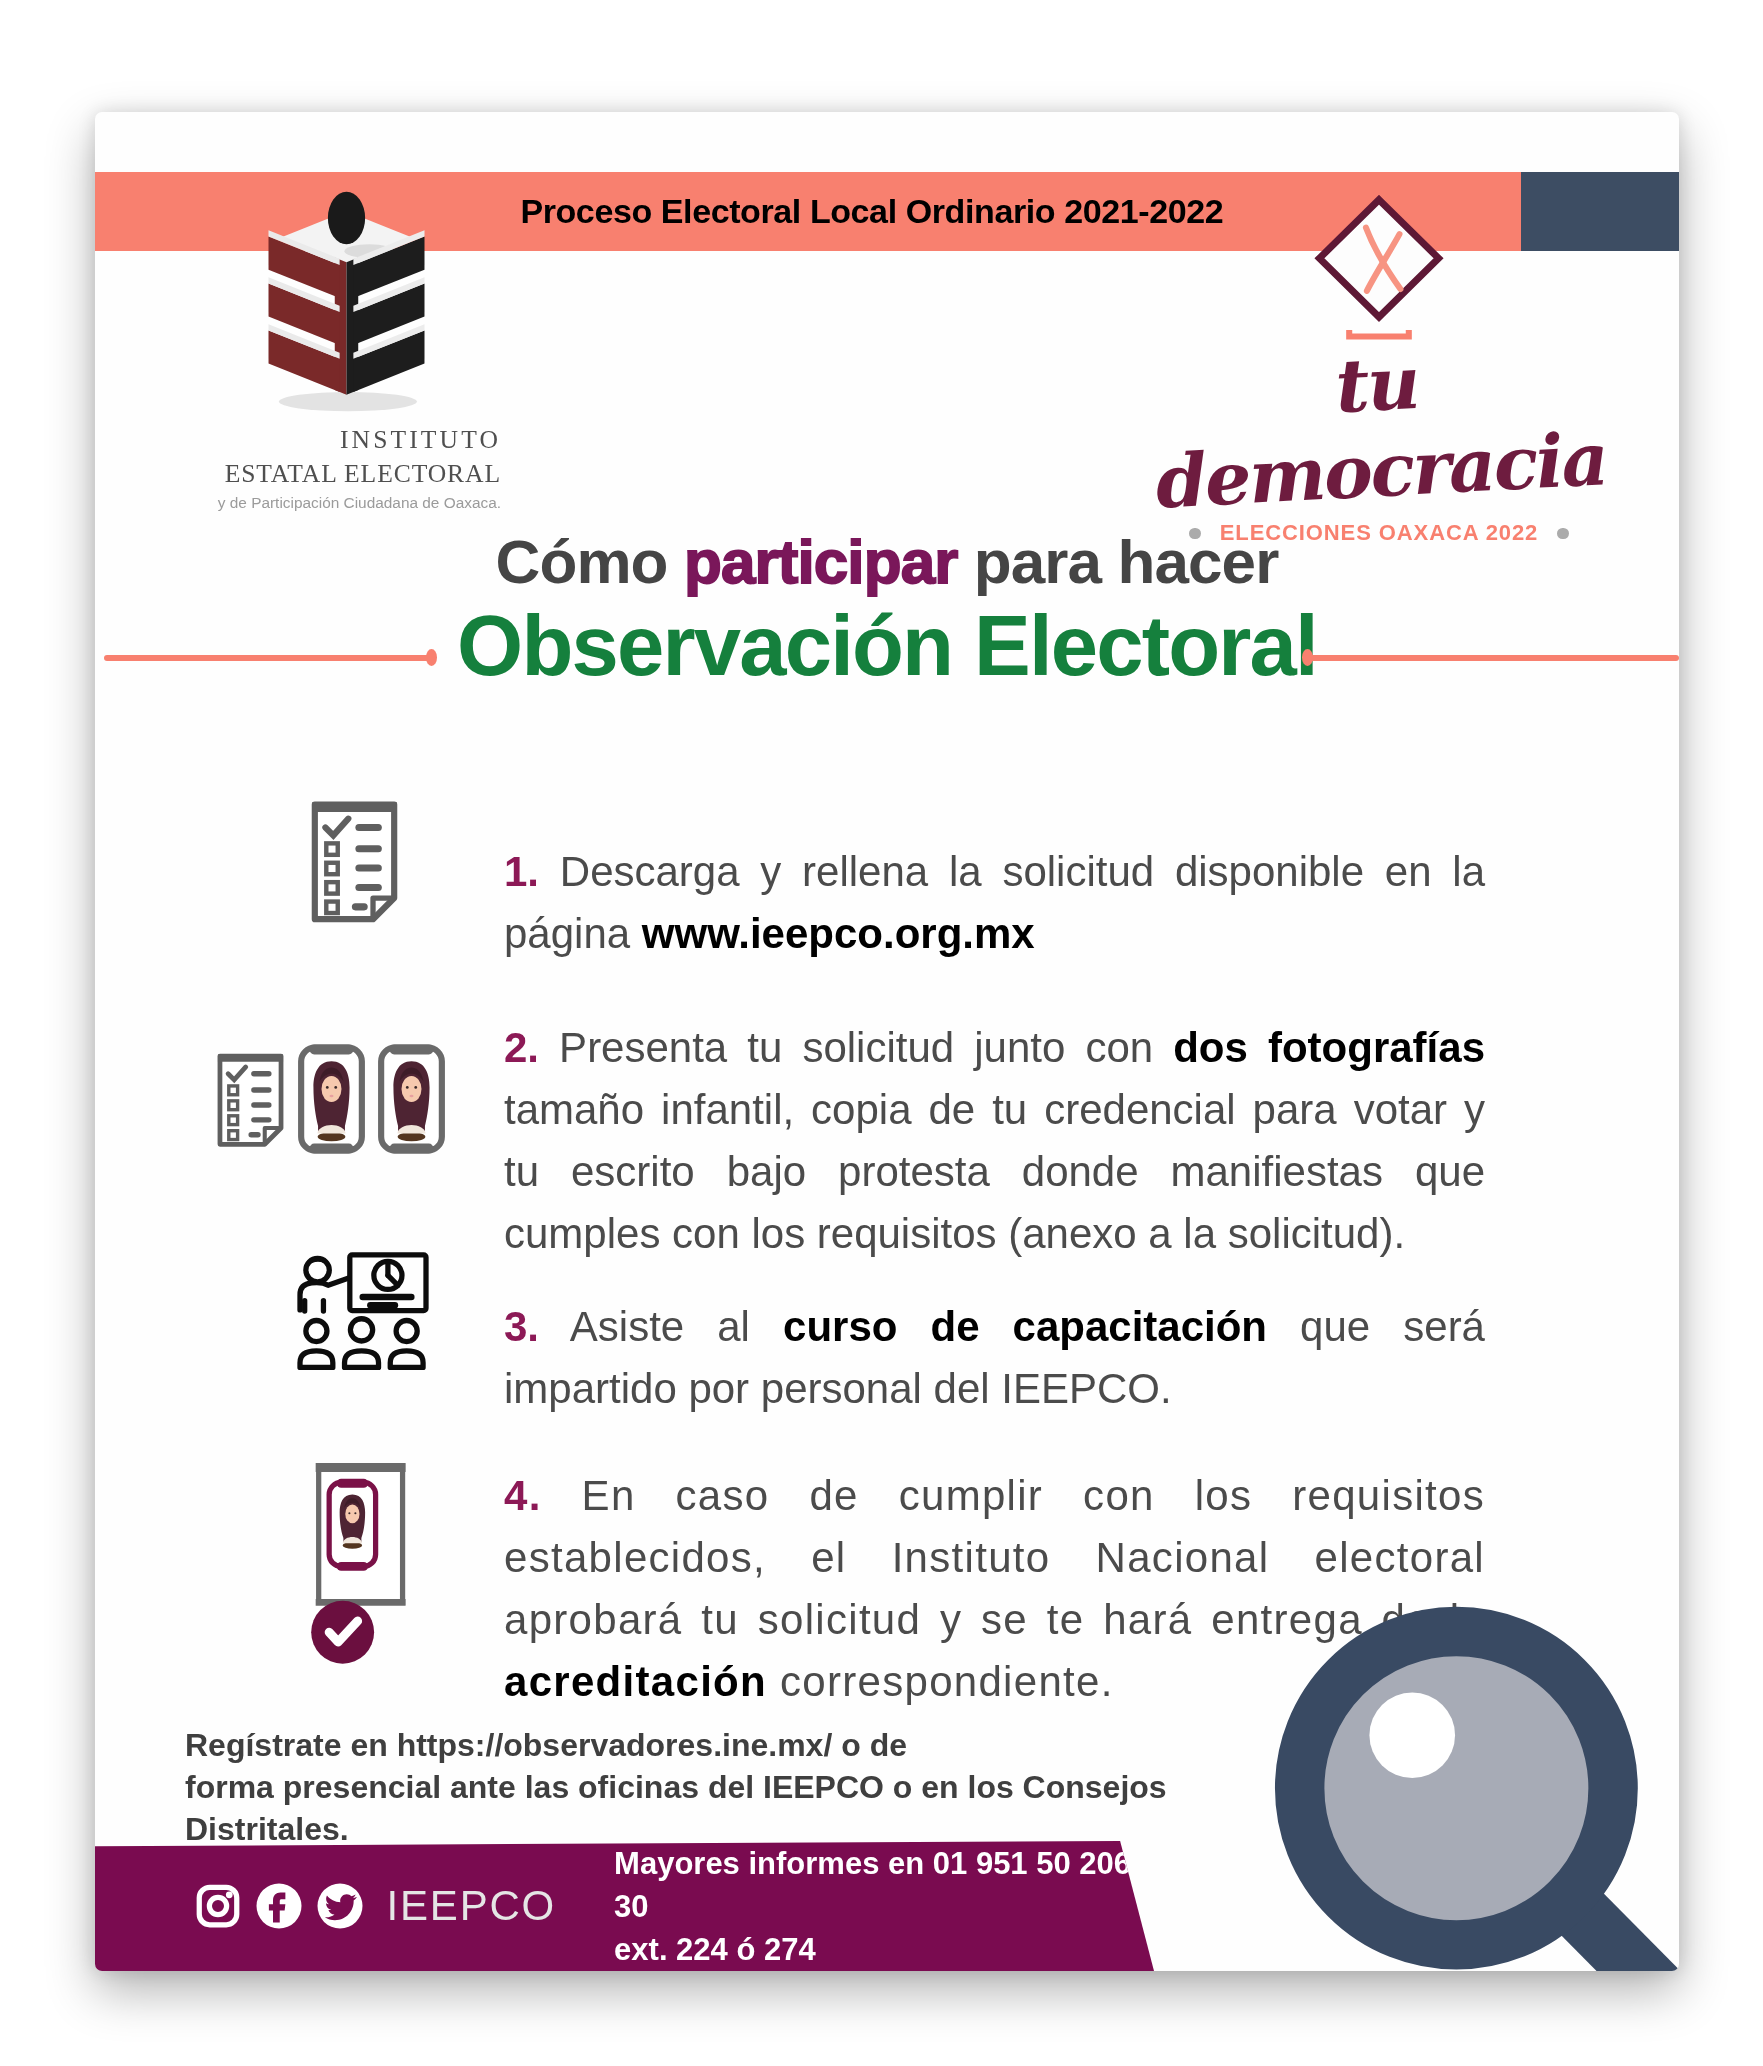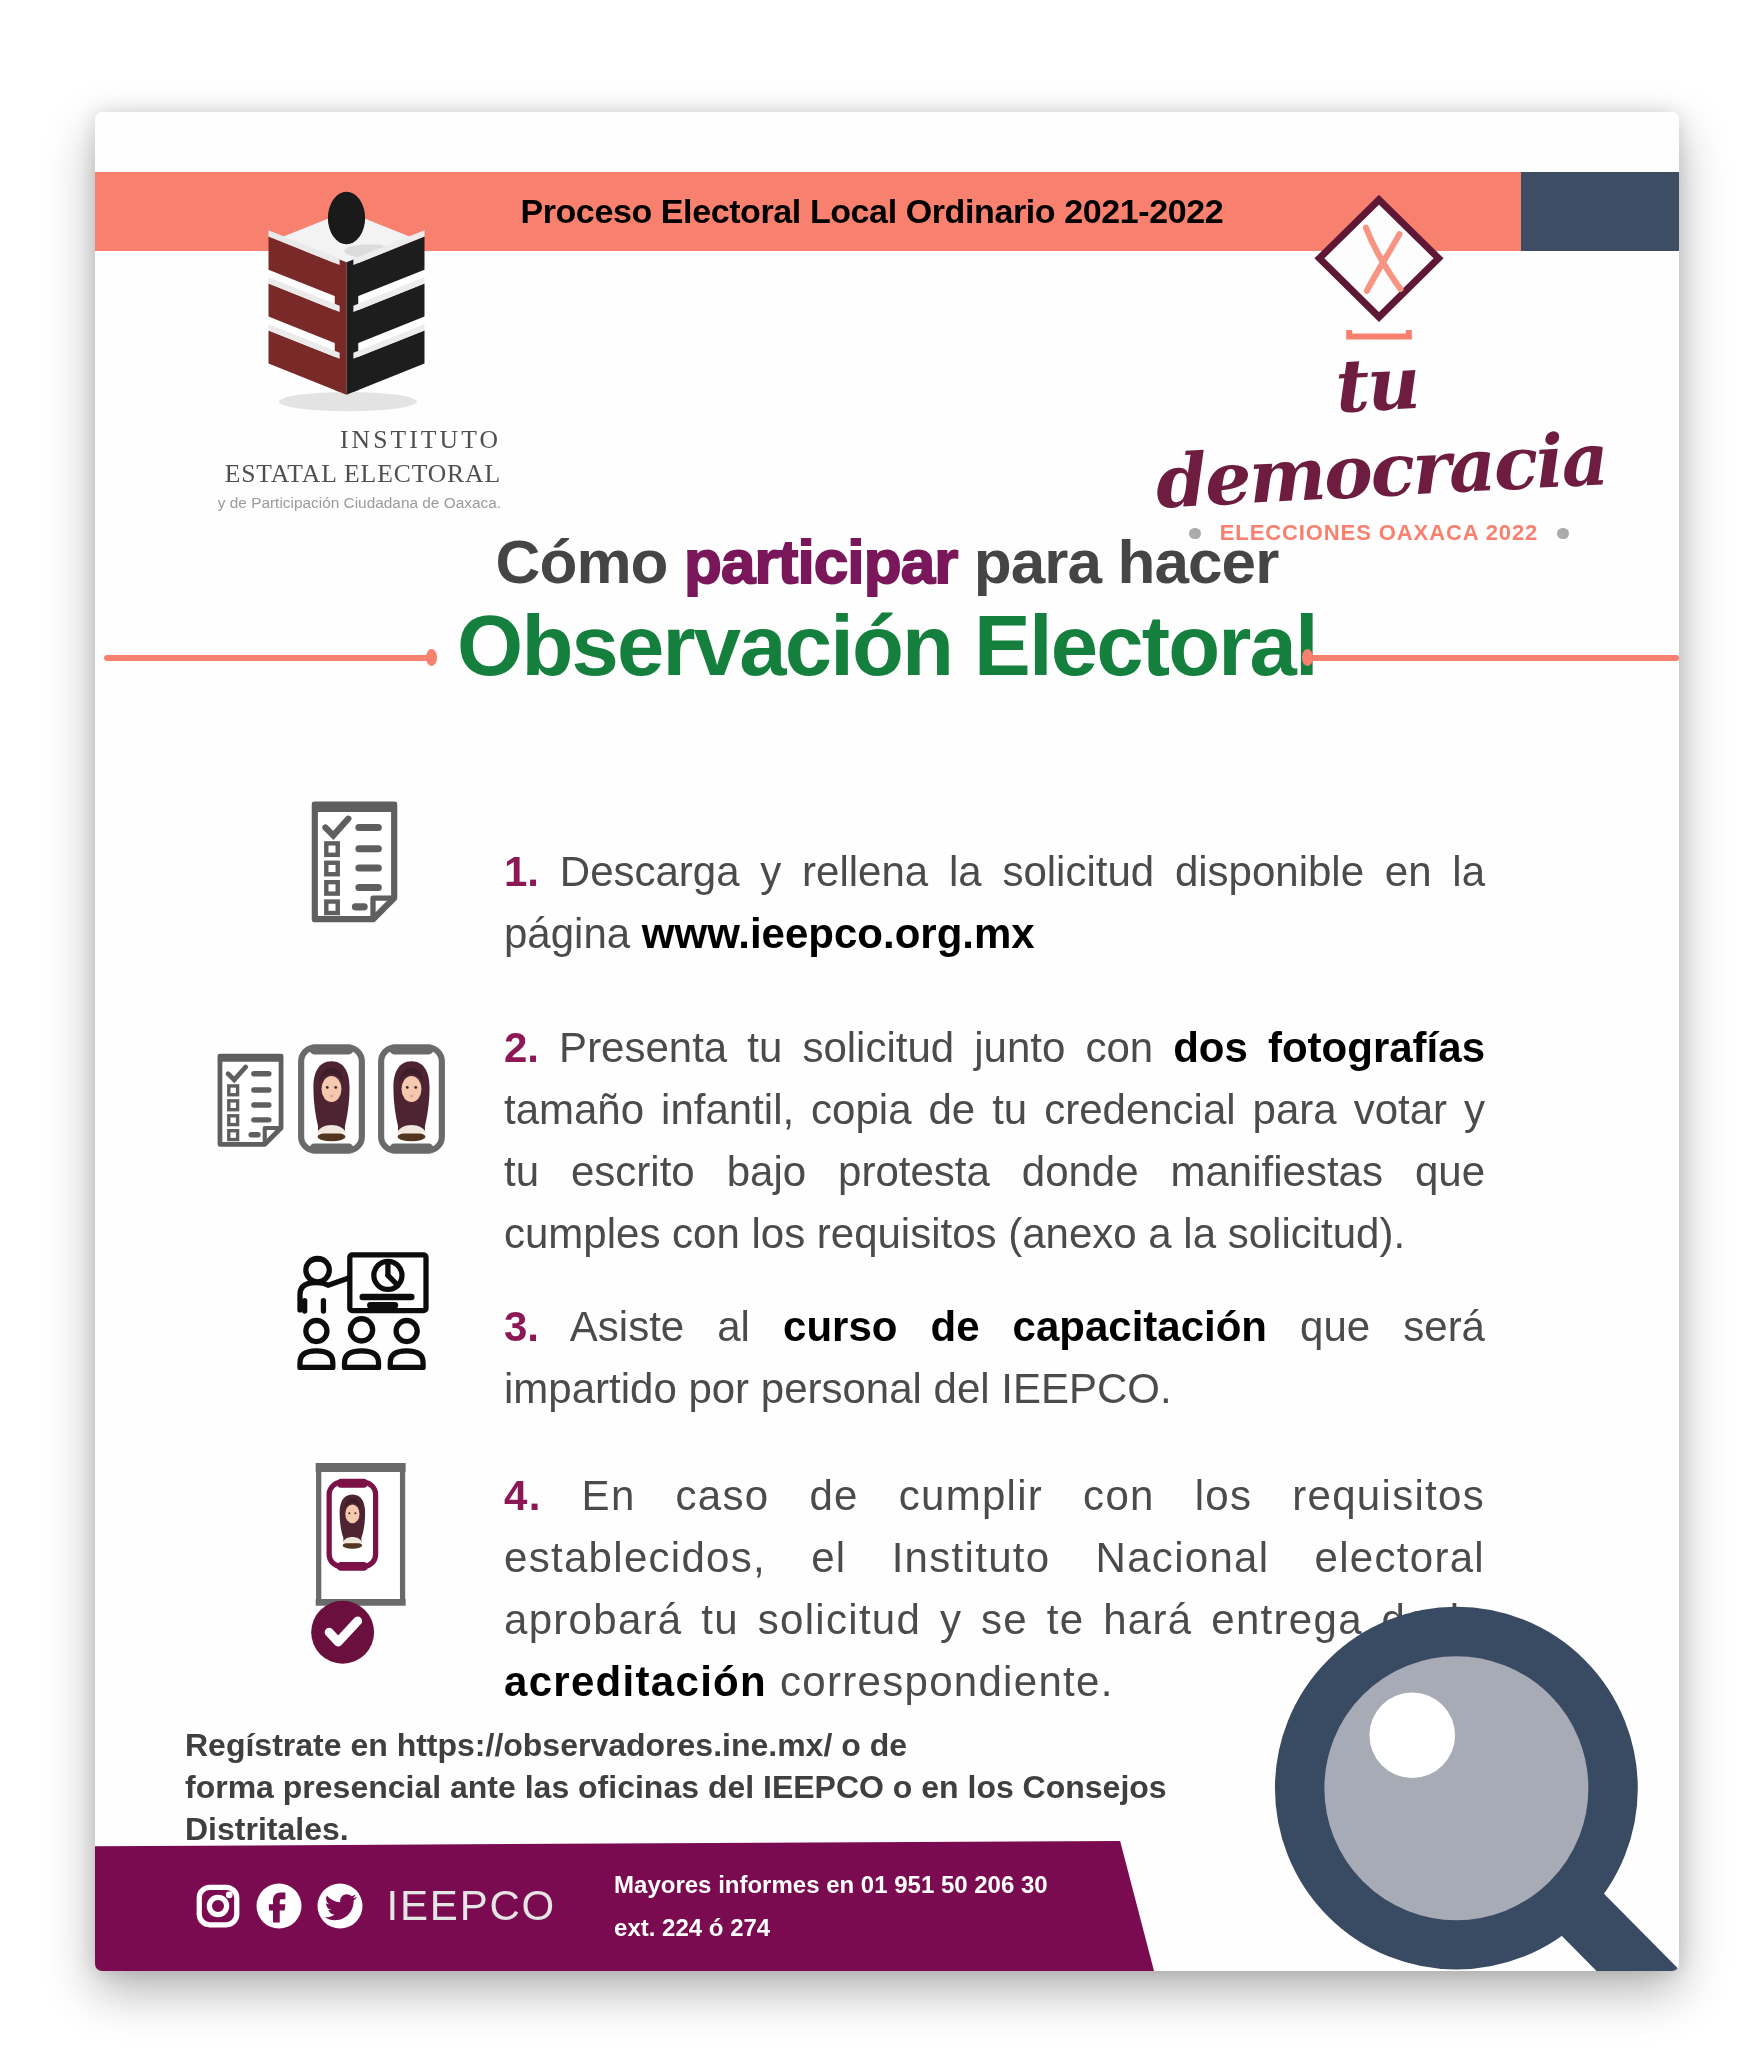--- a/index.html
+++ b/index.html
@@ -51,21 +51,21 @@
   .ic4{left:204px;top:1348px;}
   
   .register{position:absolute;left:90px;top:1612px;width:1059px;font-size:32px;font-weight:bold;
             color:#3F3F3F;line-height:42px;}
   
   .footer{position:absolute;left:0;top:1729px;width:1059px;height:130px;background:#7A0B50;
           clip-path:polygon(0 4%,96.8% 0,100% 100%,0 100%);z-index:2;}
   .footer-inner{height:100%;display:flex;align-items:center;padding-left:99px;box-sizing:border-box;gap:16px;}
   .social{display:flex;align-items:center;gap:13.2px;}
   .brand{font-size:42px;color:#e5e5e5;letter-spacing:1.8px;margin-left:6.2px;}
-  .finfo{margin-left:42px;font-size:24px;font-weight:bold;color:#ffffff;line-height:43px;}
+  .finfo{margin-left:42px;font-size:31px;font-weight:bold;color:#ffffff;line-height:43px;}
   
   .mag{position:absolute;left:1059px;top:1376px;z-index:1;}
 </style>
 </head>
 <body>
 
 <div class="stage" style="--salmon:#F8806F">
   <div class="card">
 
     <div class="topbar">

